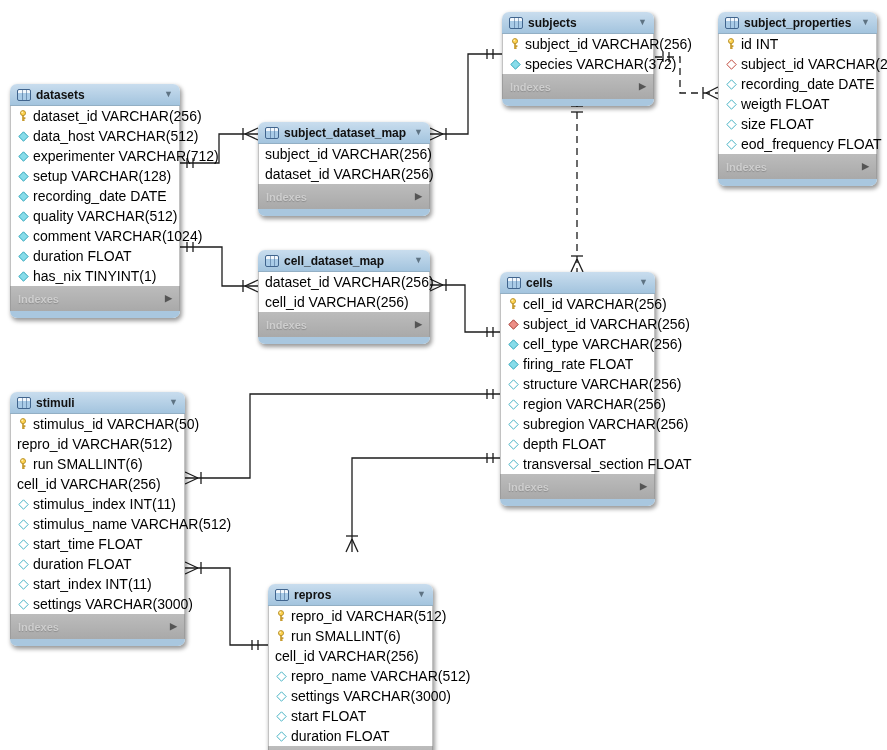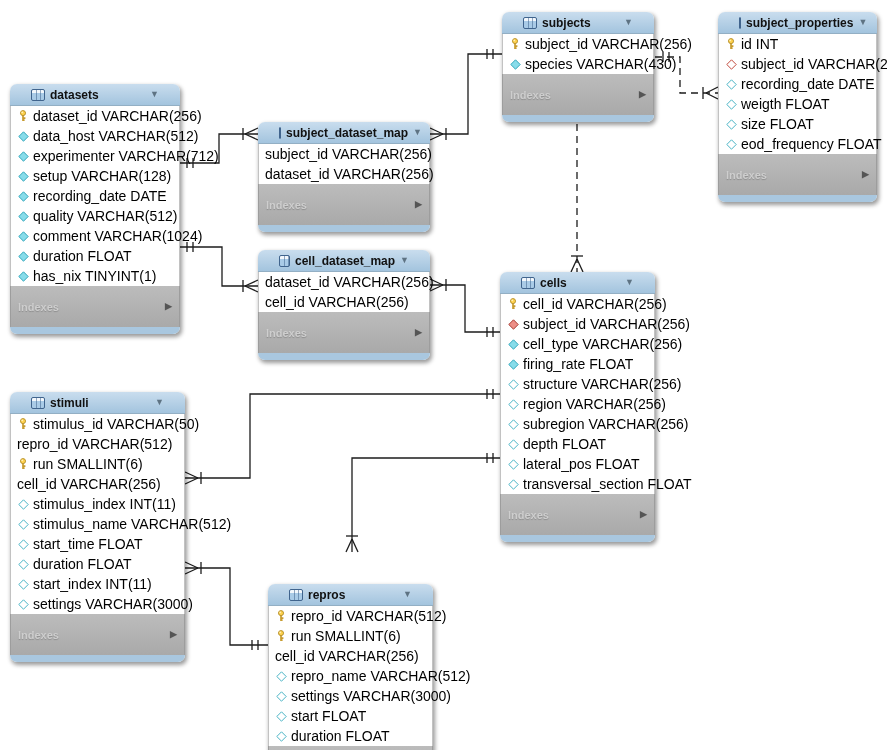--- a/index.html
+++ b/index.html
@@ -8,39 +8,39 @@
     font-family:"Liberation Sans", sans-serif;
   }
   #connectors{position:absolute;left:0;top:0;z-index:1;}
   .wire{fill:none;stroke:#1c1c1c;stroke-width:1.3;}
   .dashed{stroke-dasharray:7 5;}
   .er-table{
     position:absolute;z-index:2;border-radius:7px;background:#fff;
     box-shadow:1.5px 2.5px 4px rgba(0,0,0,.40);
   }
   .hdr{
-    height:22px;display:flex;align-items:center;gap:5px;padding:0 21px;box-sizing:border-box;
+    height:22px;display:flex;align-items:center;gap:5px;padding:0 7px;box-sizing:border-box;
     background:linear-gradient(#c9ddee,#a3c4de);
     border-radius:7px 7px 0 0;
     border-bottom:1px solid #93afc4;
   }
   .title{flex:1;font-size:12px;font-weight:bold;color:#111;white-space:nowrap;}
   .hdr-arrow{font-size:9px;color:#5e7383;line-height:1;}
   .tbl-icon{
     width:14px;height:12px;box-sizing:border-box;border:1px solid #40648d;border-radius:2px;
     background-image:
       linear-gradient(to right, rgba(64,100,141,0) 0 4px, rgba(64,100,141,.55) 4px 5px, rgba(64,100,141,0) 5px 8px, rgba(64,100,141,.55) 8px 9px, rgba(64,100,141,0) 9px),
       linear-gradient(#f2f7fc 0 3px, #a9cbe7 3px);
   }
   .body{background:#fff;border-left:1px solid #c2c2c2;border-right:1px solid #c2c2c2;}
   .row{height:20px;display:flex;align-items:center;gap:4px;padding:0 0 0 6px;white-space:nowrap;}
   .cicon{width:12px;height:12px;display:inline-flex;align-items:center;justify-content:center;flex:0 0 12px;}
   .clabel{font-size:14px;color:#000;}
   .ftr{
-    height:17px;display:flex;align-items:center;justify-content:space-between;padding:12px 7px;
+    height:17px;display:flex;align-items:center;justify-content:space-between;padding:4px 7px;
     background:linear-gradient(#bcbcbc,#a9a9a9);
     border-left:1px solid #9d9d9d;border-right:1px solid #9d9d9d;
     font-size:11px;font-weight:bold;color:#cecece;text-shadow:0 1px 1px #8d8d8d;
   }
   .ftr-arrow{font-size:9px;color:#555;text-shadow:none;line-height:1;}
   .strip{height:7px;background:#a9c7df;border-radius:0 0 7px 7px;}
 </style>
 </head>
 <body>
 
@@ -243,21 +243,21 @@
             </svg>
           </span>
           <span class="clabel">subject_id VARCHAR(256)</span>
         </div>
         <div class="row">
           <span class="cicon">
             <svg width="11" height="11" viewBox="0 0 11 11">
               <path d="M5.5 0.8 L10.2 5.5 L5.5 10.2 L0.8 5.5 Z" fill="#87dcea" stroke="#33a7bb" stroke-width="1"></path>
             </svg>
           </span>
-          <span class="clabel">species VARCHAR(430)</span>
+          <span class="clabel">species VARCHAR(372)</span>
         </div>
       </div>
       <div class="ftr">
         <span>Indexes</span>
         <span class="ftr-arrow">▶</span>
       </div>
       <div class="strip"></div>
     </div>
     <div class="er-table" style="left: 718px; top: 12px; width: 159px;">
       <div class="hdr">
@@ -408,28 +408,20 @@
           </span>
           <span class="clabel">subregion VARCHAR(256)</span>
         </div>
         <div class="row">
           <span class="cicon">
             <svg width="11" height="11" viewBox="0 0 11 11">
               <path d="M5.5 0.8 L10.2 5.5 L5.5 10.2 L0.8 5.5 Z" fill="#ffffff" stroke="#4ab4c5" stroke-width="1"></path>
             </svg>
           </span>
           <span class="clabel">depth FLOAT</span>
-        </div>
-        <div class="row">
-          <span class="cicon">
-            <svg width="11" height="11" viewBox="0 0 11 11">
-              <path d="M5.5 0.8 L10.2 5.5 L5.5 10.2 L0.8 5.5 Z" fill="#ffffff" stroke="#4ab4c5" stroke-width="1"></path>
-            </svg>
-          </span>
-          <span class="clabel">lateral_pos FLOAT</span>
         </div>
         <div class="row">
           <span class="cicon">
             <svg width="11" height="11" viewBox="0 0 11 11">
               <path d="M5.5 0.8 L10.2 5.5 L5.5 10.2 L0.8 5.5 Z" fill="#ffffff" stroke="#4ab4c5" stroke-width="1"></path>
             </svg>
           </span>
           <span class="clabel">transversal_section FLOAT</span>
         </div>
       </div>

